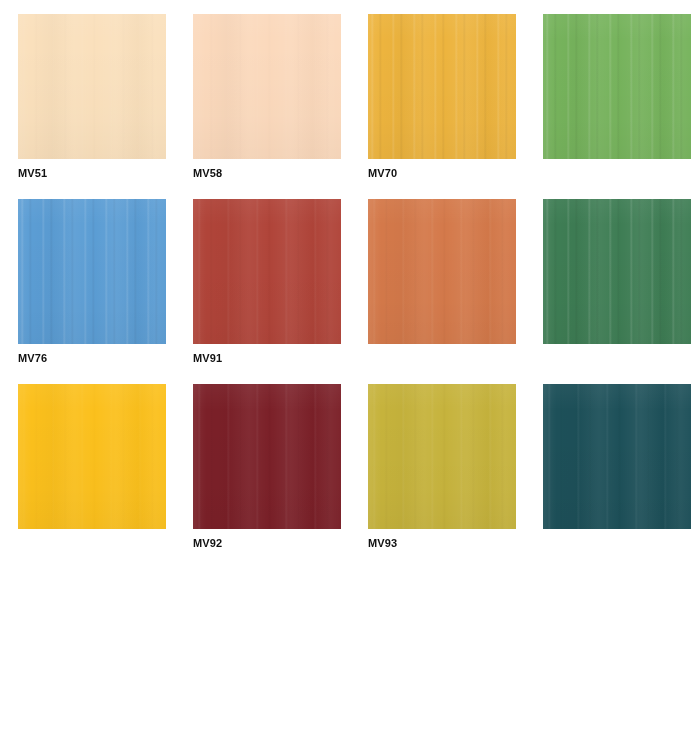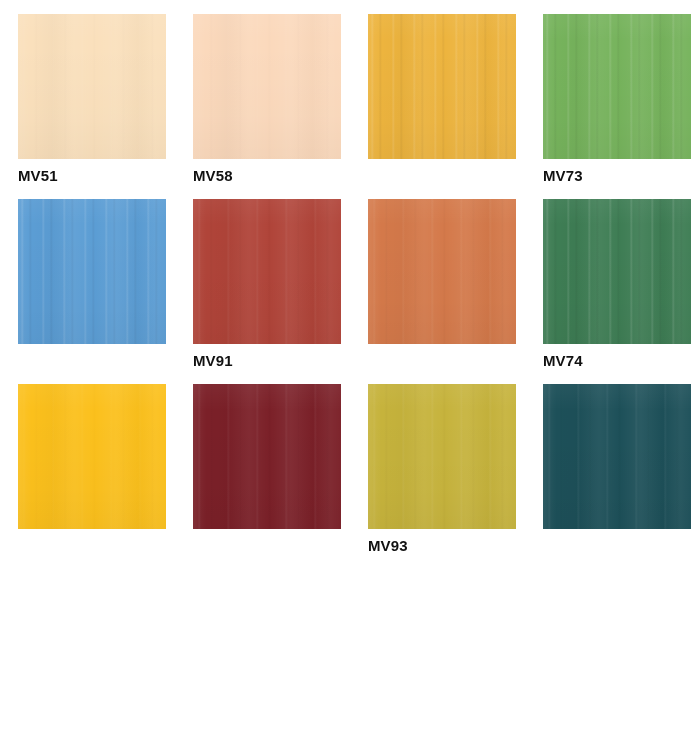--- a/index.html
+++ b/index.html
@@ -109,21 +109,21 @@
         rgba(255,255,255,0.00) 21px
       );
   }
 
   .swatch-chip.streak-soft::before {
     opacity: 0.45;
   }
 
   .swatch-label {
     margin-top: 9px;
-    font-size: 15px;
+    font-size: 11px;
     font-weight: bold;
     color: #111111;
     letter-spacing: 0.1px;
     line-height: 1;
     font-family: "Liberation Sans", sans-serif;
   }
 </style>
 </head>
 <body>
 
@@ -132,44 +132,45 @@
       <div class="swatch-cell">
         <div class="swatch-chip streak-soft" style="background-color: rgb(250, 224, 188);"></div>
         <div class="swatch-label">MV51</div>
       </div>
       <div class="swatch-cell">
         <div class="swatch-chip streak-soft" style="background-color: rgb(251, 217, 188);"></div>
         <div class="swatch-label">MV58</div>
       </div>
       <div class="swatch-cell">
         <div class="swatch-chip streak-strong" style="background-color: rgb(237, 180, 62);"></div>
+        <div class="swatch-label">MV70</div>
       </div>
       <div class="swatch-cell">
         <div class="swatch-chip streak-strong" style="background-color: rgb(118, 179, 92);"></div>
-        <div class="swatch-label">MV73</div>
       </div>
       <div class="swatch-cell">
         <div class="swatch-chip streak-strong" style="background-color: rgb(91, 157, 212);"></div>
+        <div class="swatch-label">MV76</div>
       </div>
       <div class="swatch-cell">
         <div class="swatch-chip" style="background-color: rgb(176, 68, 57);"></div>
         <div class="swatch-label">MV91</div>
       </div>
       <div class="swatch-cell">
         <div class="swatch-chip" style="background-color: rgb(212, 121, 74);"></div>
       </div>
       <div class="swatch-cell">
         <div class="swatch-chip streak-strong" style="background-color: rgb(62, 125, 84);"></div>
-        <div class="swatch-label">MV74</div>
       </div>
       <div class="swatch-cell">
         <div class="swatch-chip streak-soft" style="background-color: rgb(251, 192, 28);"></div>
       </div>
       <div class="swatch-cell">
         <div class="swatch-chip" style="background-color: rgb(123, 32, 40);"></div>
+        <div class="swatch-label">MV92</div>
       </div>
       <div class="swatch-cell">
         <div class="swatch-chip" style="background-color: rgb(198, 179, 60);"></div>
         <div class="swatch-label">MV93</div>
       </div>
       <div class="swatch-cell">
         <div class="swatch-chip" style="background-color: rgb(29, 80, 89);"></div>
       </div>
       <div class="swatch-cell is-empty">
         <div class="swatch-chip"></div>

